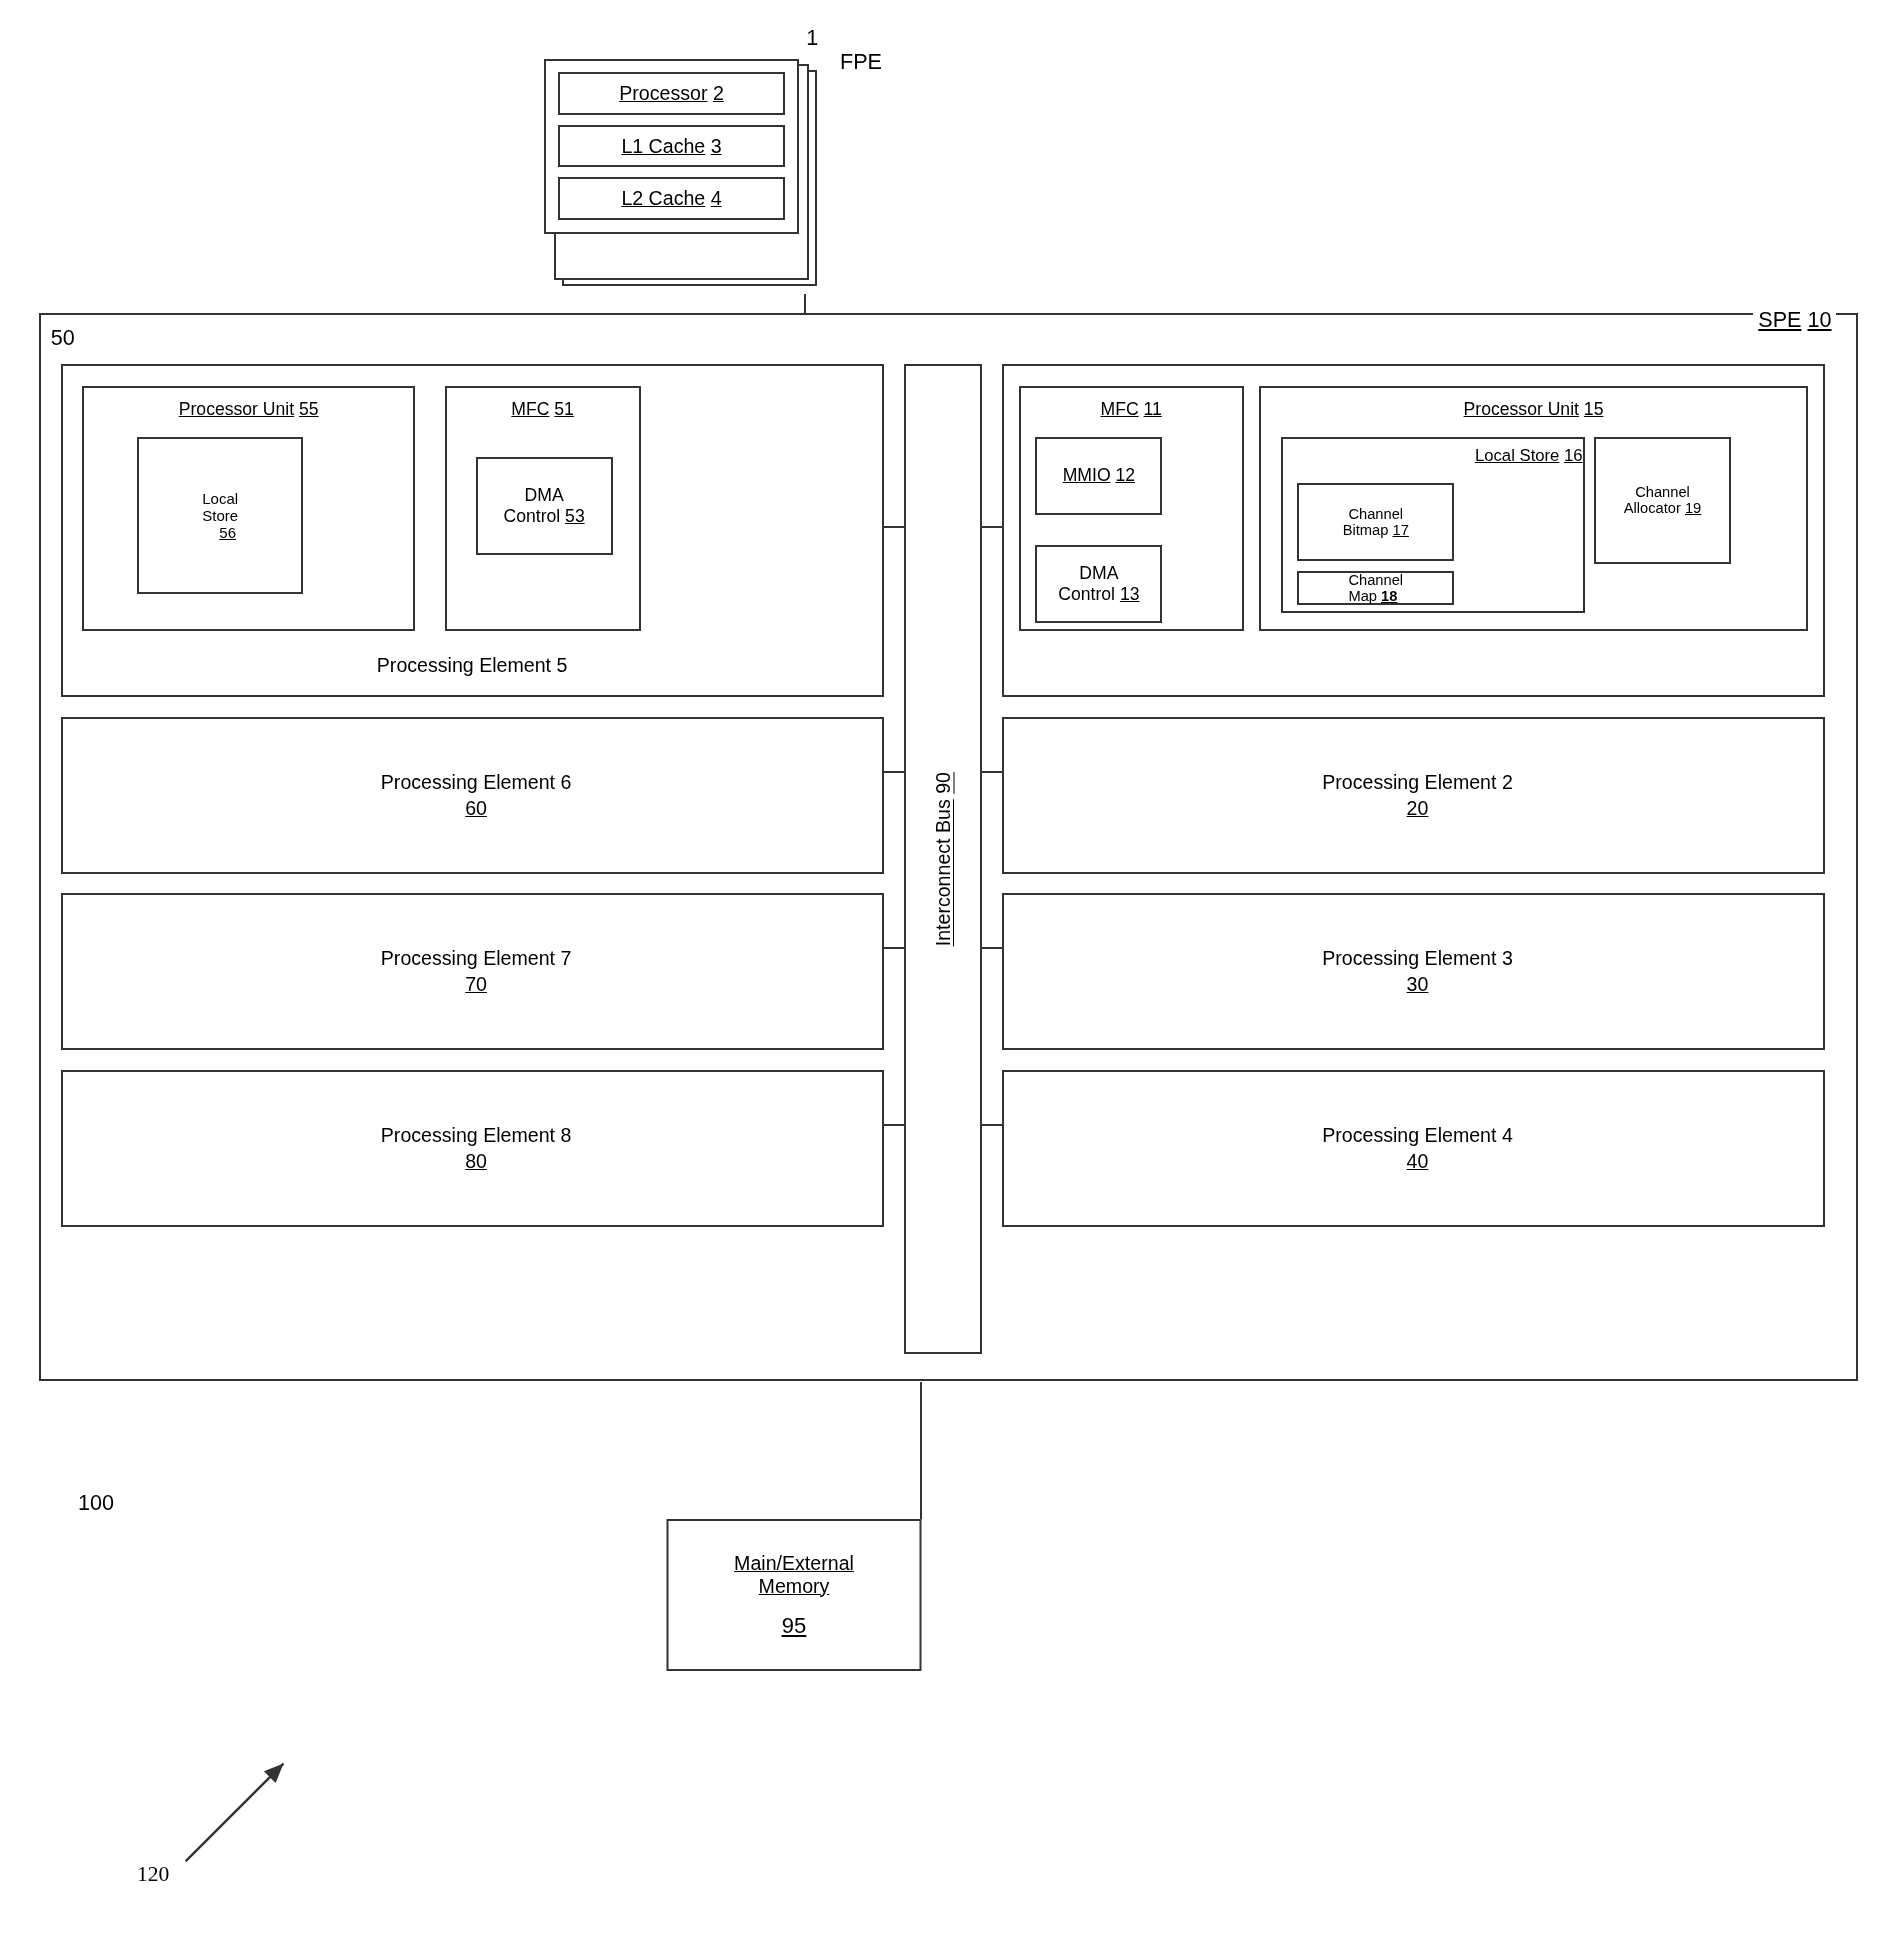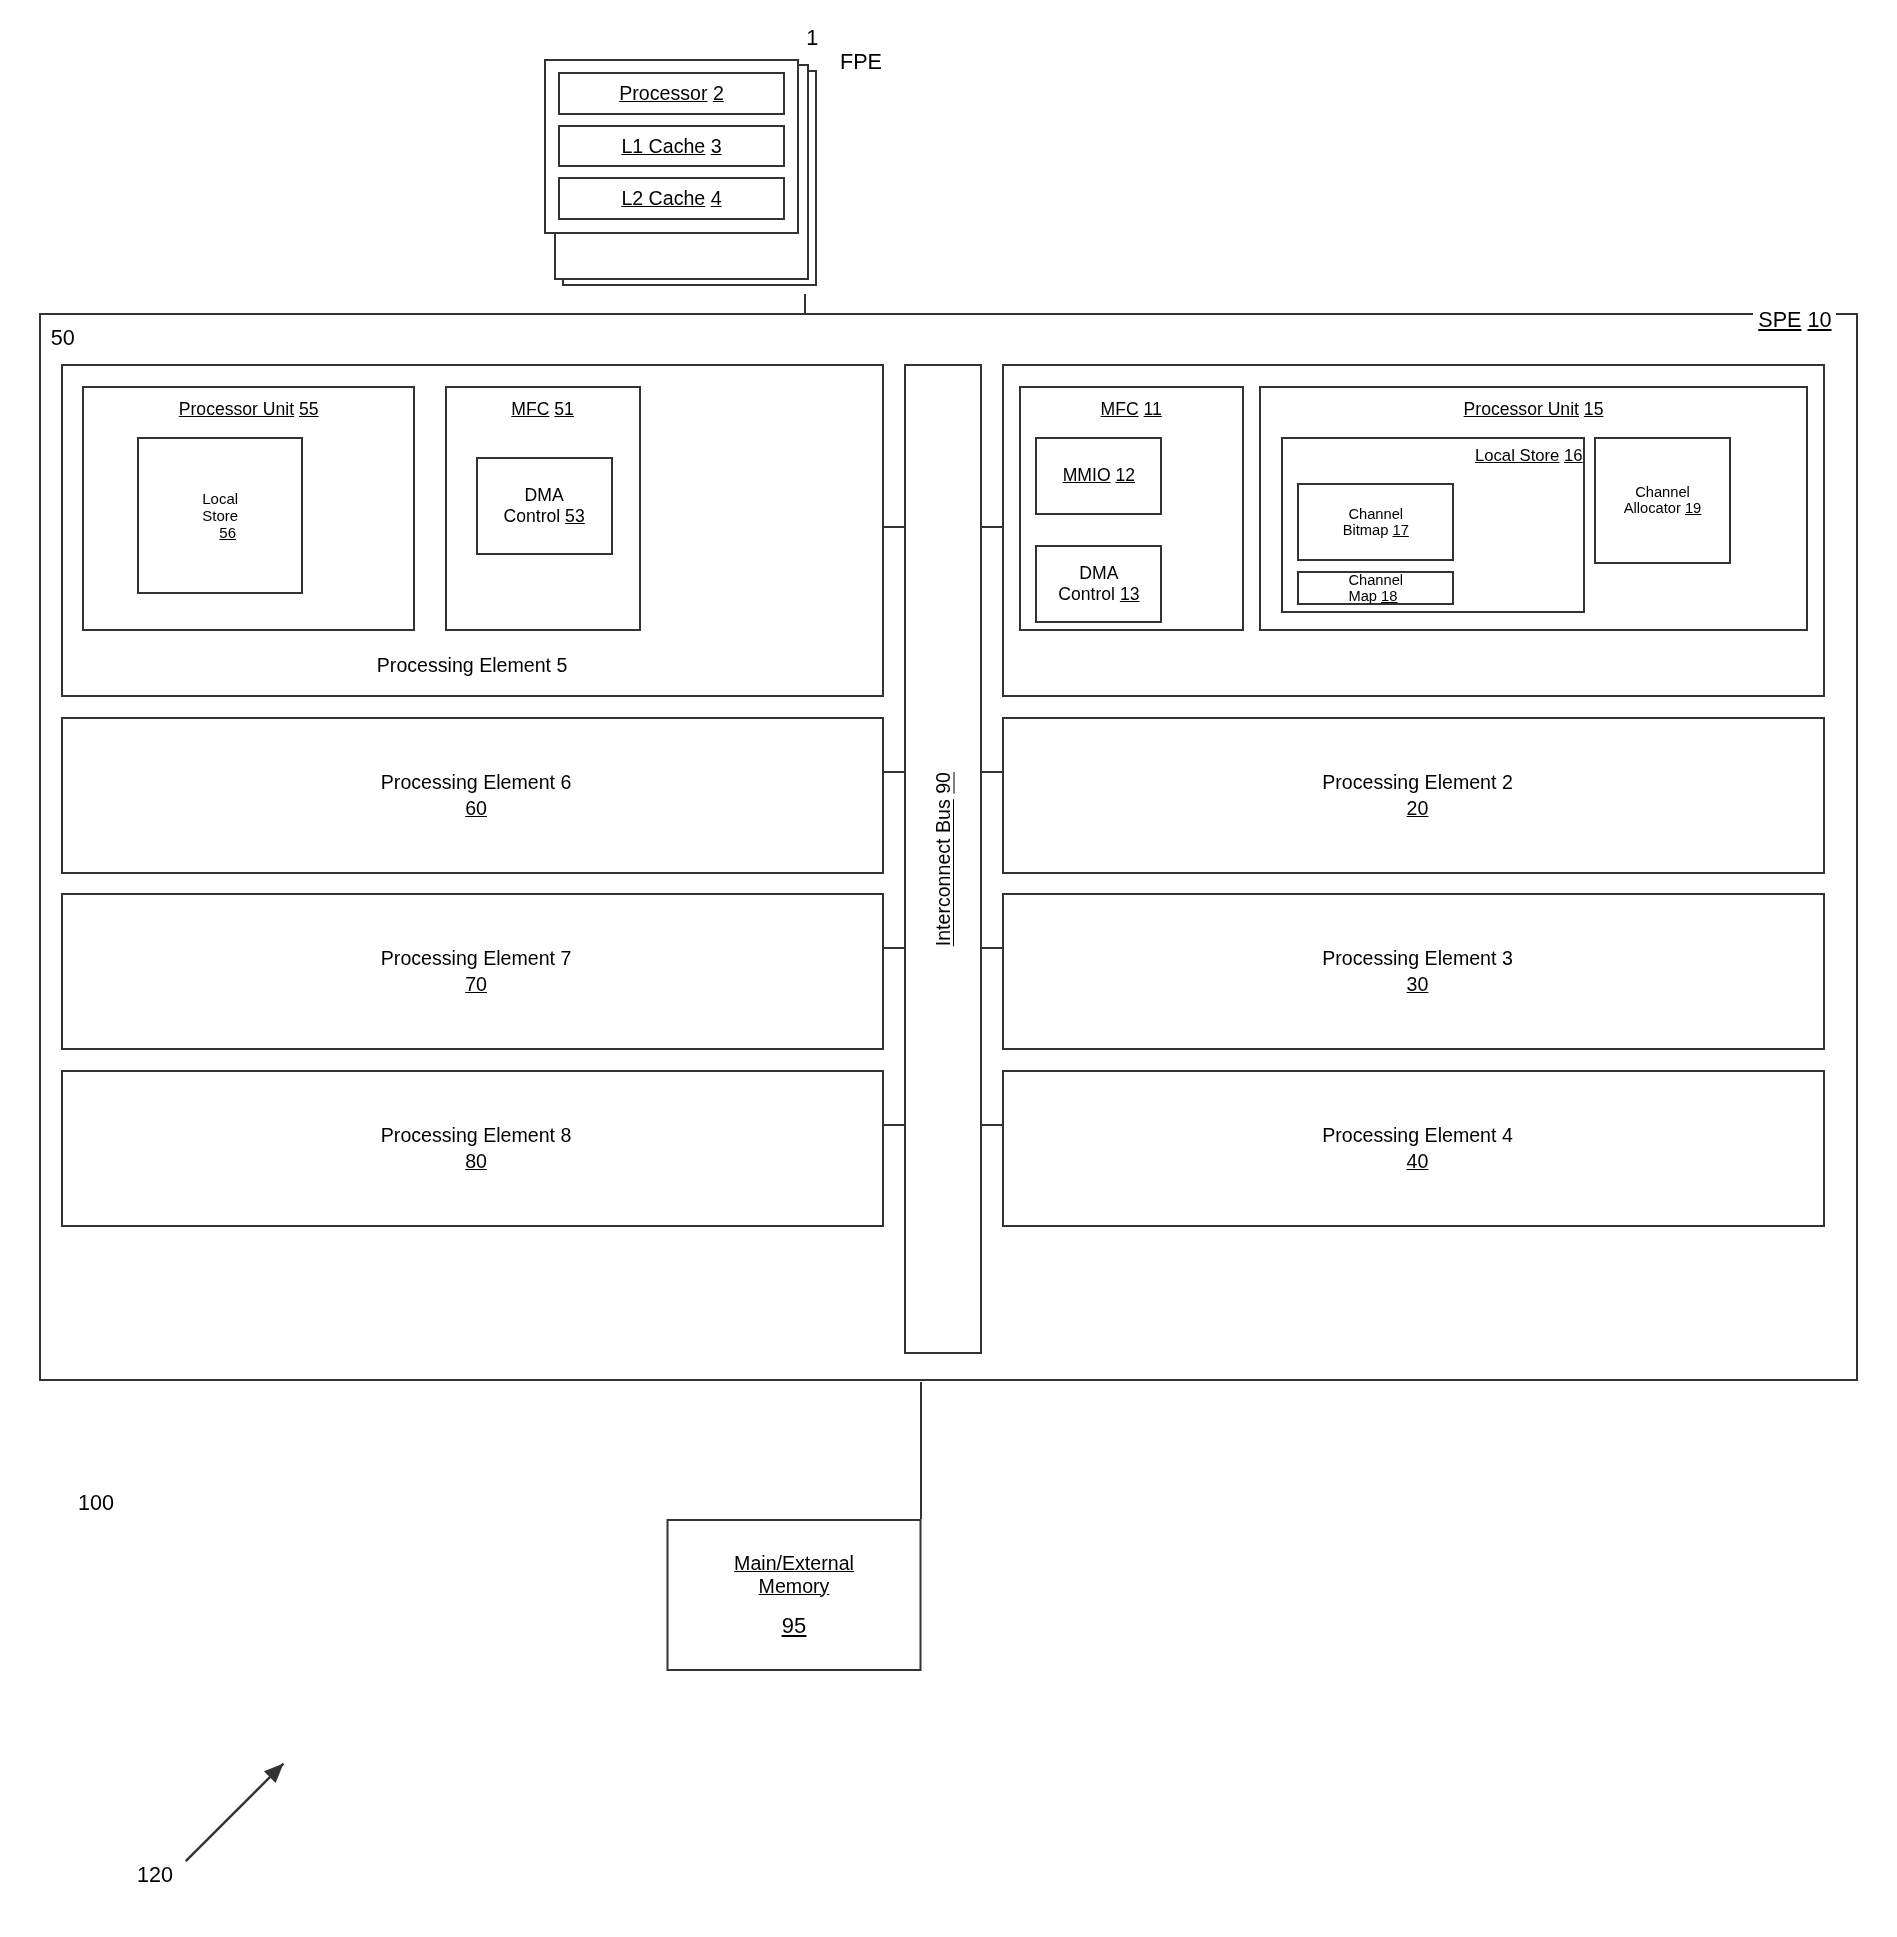--- a/index.html
+++ b/index.html
@@ -365,21 +365,21 @@
       width: 157px;
       height: 34px;
       border: 2px solid #333;
       background: #fff;
       display: flex;
       align-items: center;
       justify-content: center;
       font-size: 14.7px;
     }
 
-    .cm18-text span { text-decoration: underline; }
+    .cm18-text span { text-decoration: underline; font-weight: bold; }
 
     
     .ca19-box {
       position: absolute;
       top: 49px;
       left: 333px;
       width: 137px;
       height: 127px;
       border: 2px solid #333;
       background: #fff;
@@ -628,18 +628,18 @@
     <span>100</span>
   </div>
 
   <div style="position:absolute; top:1705px; left:137px;">
     <svg width="127" height="127" viewBox="0 0 130 130">
       <line x1="10" y1="120" x2="110" y2="20" stroke="#333" stroke-width="2.5"></line>
       <polygon points="110,20 90,28 102,40" fill="#333"></polygon>
     </svg>
   </div>
 
-  <div style="position:absolute; top:1823px; left:98px; font-size:21.6px;">
+  <div style="position:absolute; top:1823px; left:98px; font-size:21.6px;font-family:Liberation Serif, serif;">
     <span>120</span>
   </div>
 
 </div>
 
 
 </body></html>

